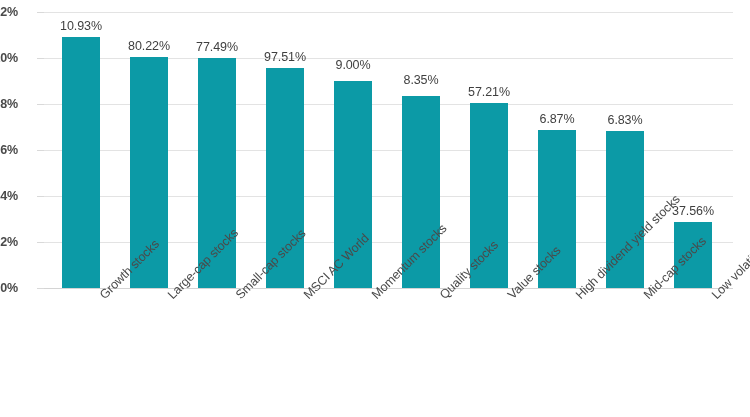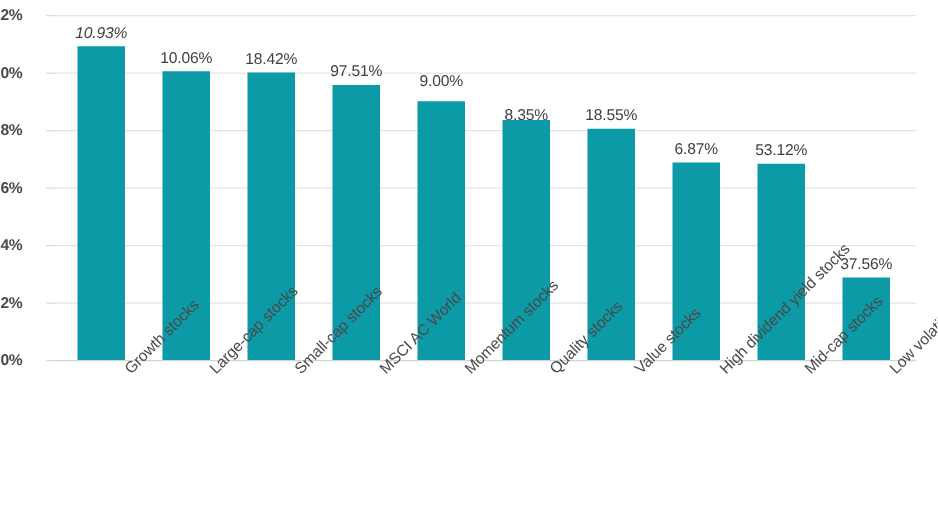--- a/index.html
+++ b/index.html
@@ -137,53 +137,53 @@
     <div class="gridline" style="top:46px;"></div>
     <div class="gridline" style="top:92px;"></div>
     <div class="gridline" style="top:138px;"></div>
     <div class="gridline" style="top:184px;"></div>
     <div class="gridline" style="top:230px;"></div>
     <div class="gridline baseline" style="top:276px;"></div>
 
     <div class="bars" id="bars">
         <div class="bar-group" style="left: 18px;">
           <div class="bar" title="Growth stocks 10.93%" style="height: 251.39px; background: rgb(12, 154, 166);"></div>
-          <div class="bar-label" style="bottom: 255.39px; font-style: italic;">10.93%</div>
+          <div class="bar-label" style="bottom: 255.39px;">10.93%</div>
         </div>
         <div class="bar-group" style="left: 86px;">
           <div class="bar" title="Large-cap stocks 10.06%" style="height: 231.38px; background: rgb(12, 154, 166);"></div>
-          <div class="bar-label" style="bottom: 235.38px;">10.06%</div>
+          <div class="bar-label" style="bottom: 235.38px;">80.22%</div>
         </div>
         <div class="bar-group" style="left: 154px;">
           <div class="bar" title="Small-cap stocks 10.01%" style="height: 230.23px; background: rgb(12, 154, 166);"></div>
-          <div class="bar-label" style="bottom: 234.23px;">18.42%</div>
+          <div class="bar-label" style="bottom: 234.23px;">77.49%</div>
         </div>
         <div class="bar-group" style="left: 222px;">
           <div class="bar" title="MSCI AC World 9.55%" style="height: 219.65px; background: rgb(12, 154, 166);"></div>
           <div class="bar-label" style="bottom: 223.65px;">97.51%</div>
         </div>
         <div class="bar-group" style="left: 290px;">
           <div class="bar" title="Momentum stocks 9.00%" style="height: 207px; background: rgb(12, 154, 166);"></div>
           <div class="bar-label" style="bottom: 216px;">9.00%</div>
         </div>
         <div class="bar-group" style="left: 358px;">
           <div class="bar" title="Quality stocks 8.35%" style="height: 192.05px; background: rgb(12, 154, 166);"></div>
-          <div class="bar-label" style="bottom: 189px;">8.35%</div>
+          <div class="bar-label" style="bottom: 201px;">8.35%</div>
         </div>
         <div class="bar-group" style="left: 426px;">
           <div class="bar" title="Value stocks 8.03%" style="height: 184.69px; background: rgb(12, 154, 166);"></div>
-          <div class="bar-label" style="bottom: 188.69px;">18.55%</div>
+          <div class="bar-label" style="bottom: 188.69px;">57.21%</div>
         </div>
         <div class="bar-group" style="left: 494px;">
           <div class="bar" title="High dividend yield stocks 6.87%" style="height: 158.01px; background: rgb(12, 154, 166);"></div>
           <div class="bar-label" style="bottom: 162.01px;">6.87%</div>
         </div>
         <div class="bar-group" style="left: 562px;">
           <div class="bar" title="Mid-cap stocks 6.83%" style="height: 157.09px; background: rgb(12, 154, 166);"></div>
-          <div class="bar-label" style="bottom: 161.09px;">53.12%</div>
+          <div class="bar-label" style="bottom: 161.09px;">6.83%</div>
         </div>
         <div class="bar-group" style="left: 630px;">
           <div class="bar" title="Low volatility stocks 2.87%" style="height: 66.01px; background: rgb(12, 154, 166);"></div>
           <div class="bar-label" style="bottom: 70.01px;">37.56%</div>
         </div>
       </div>
   </div>
 
   <div class="xlabels" id="xlabels">
       <div class="xlabel" style="left: 53px; width: 0px;">Growth stocks</div>

